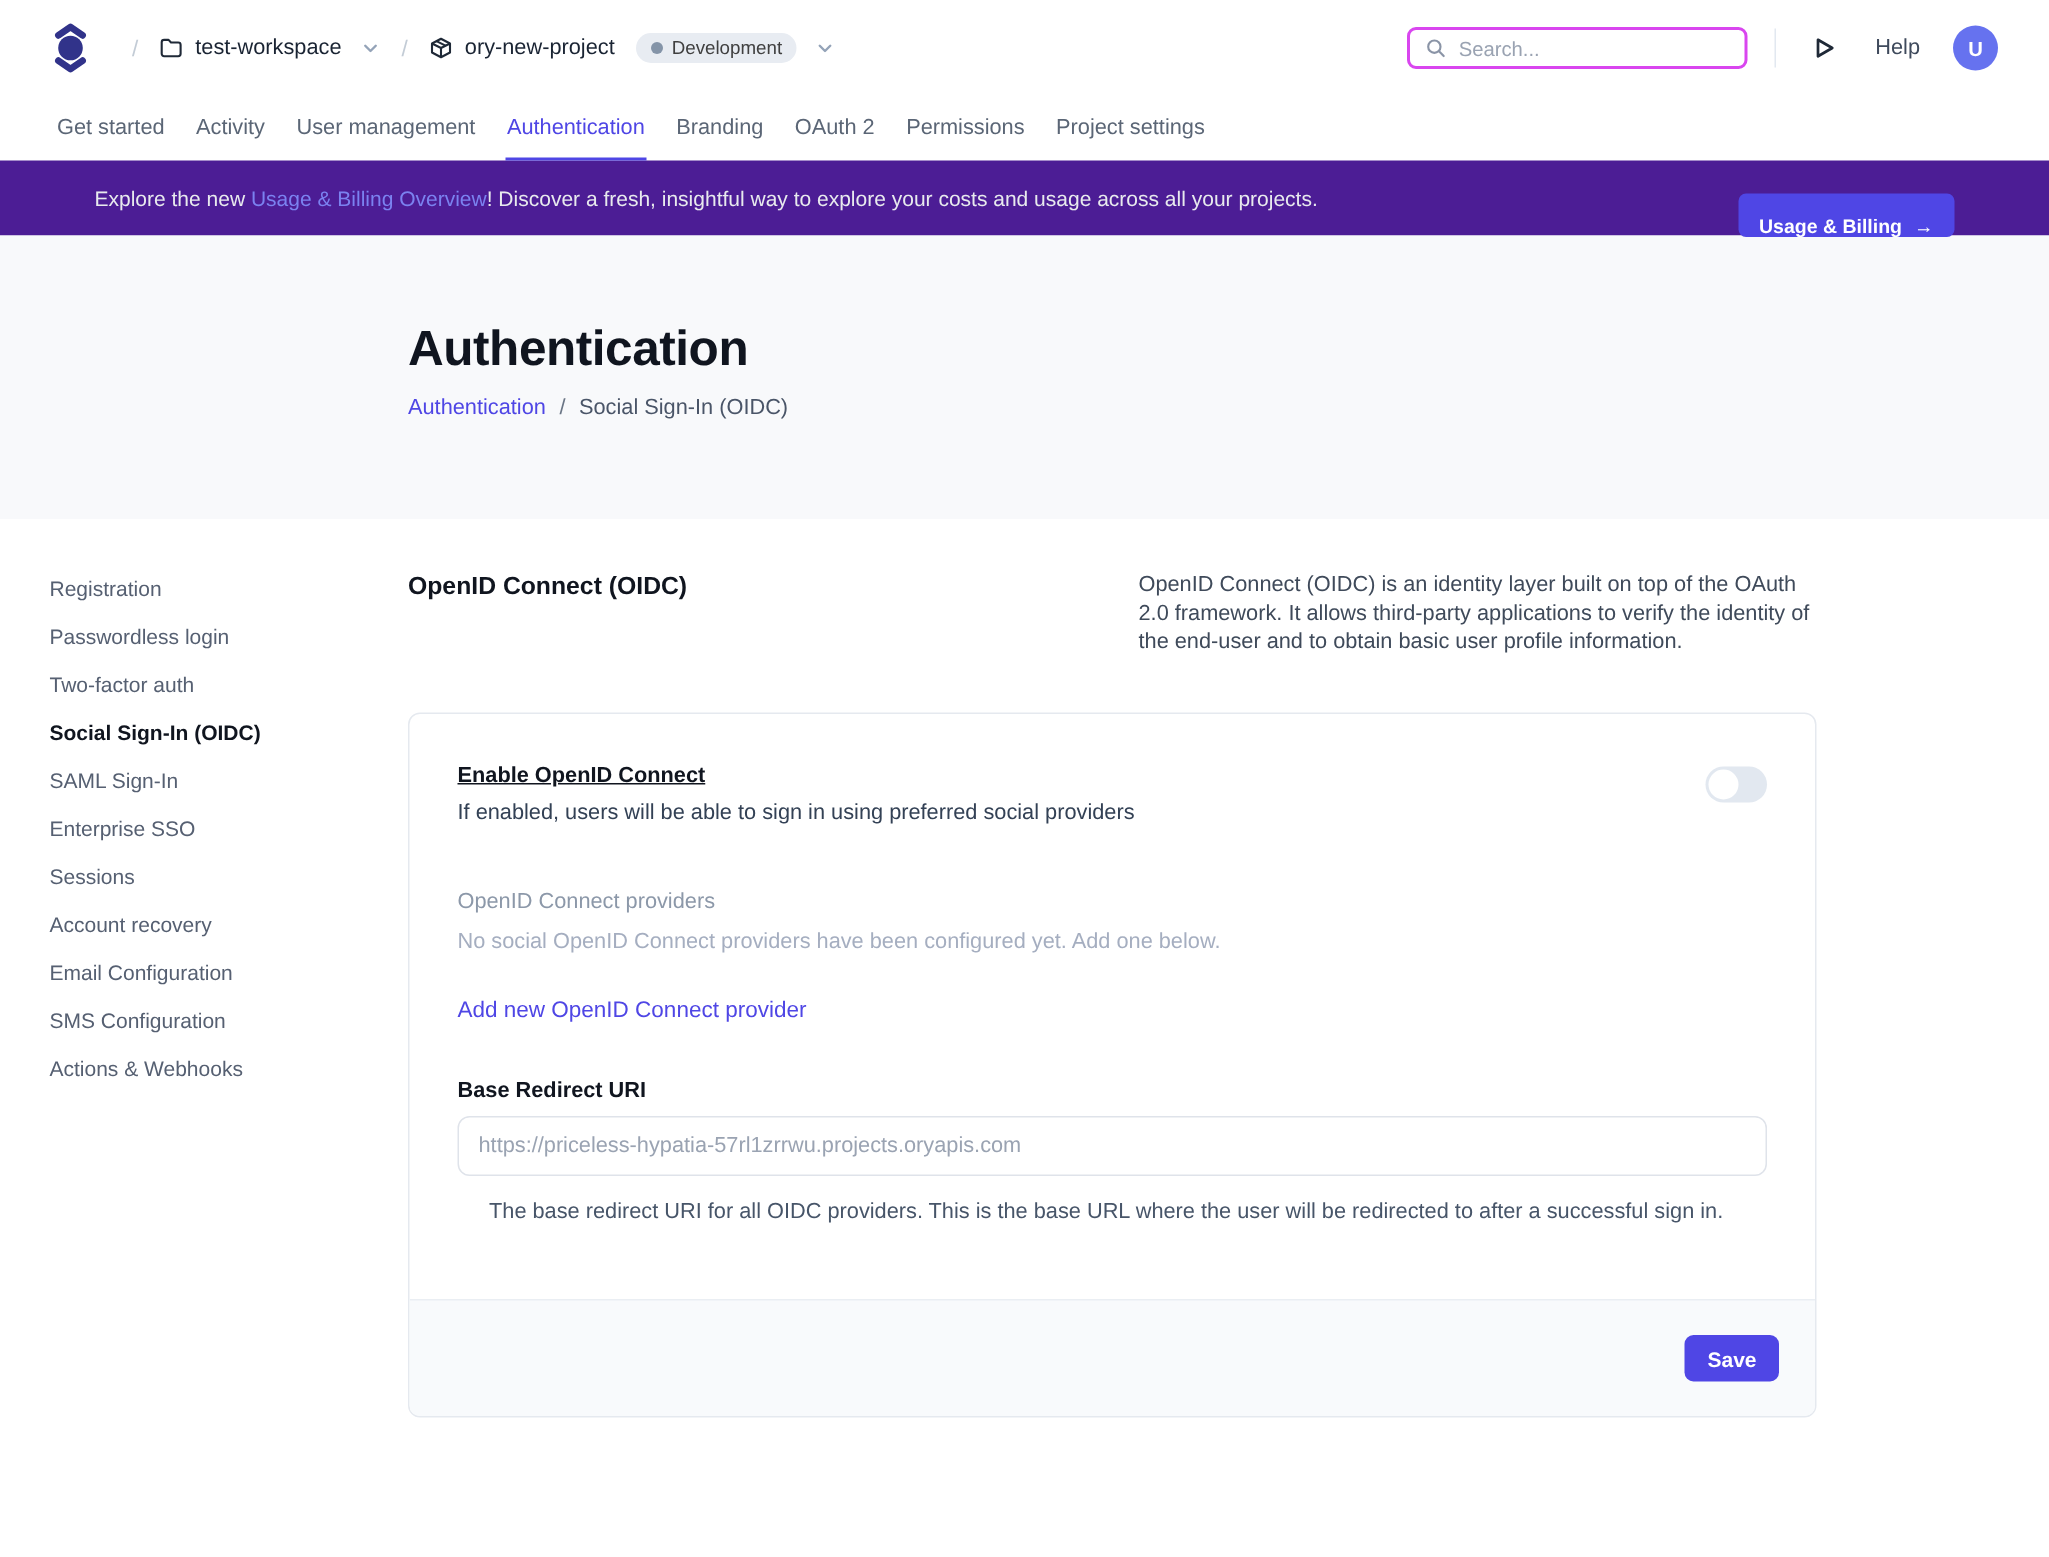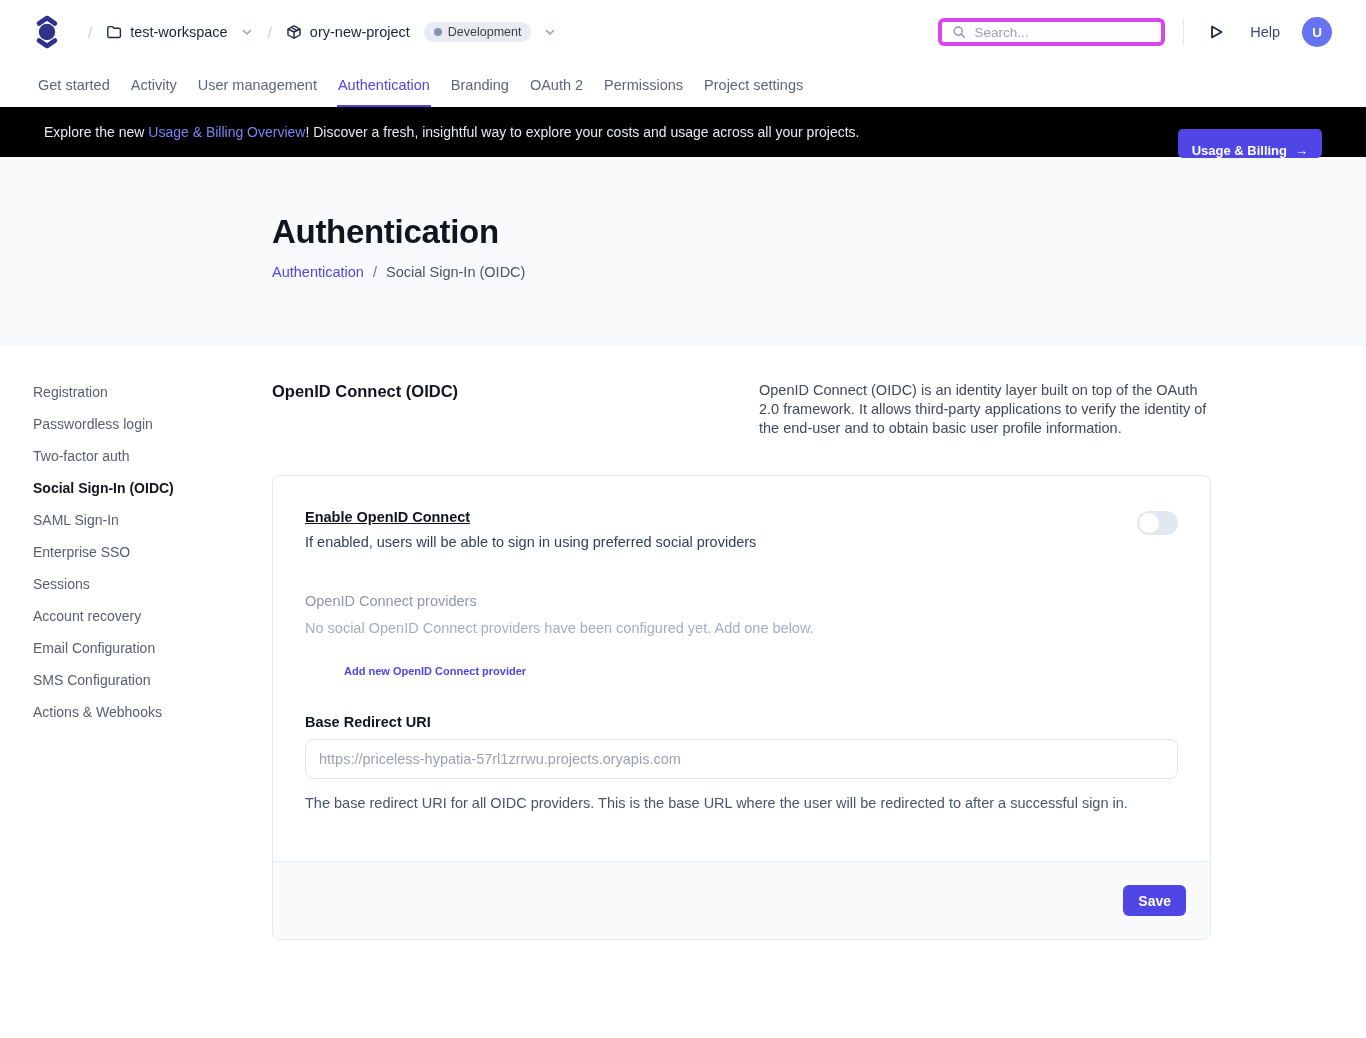--- a/index.html
+++ b/index.html
@@ -9,35 +9,35 @@
   .header { height:64px; display:flex; align-items:center; padding:0 34px 0 34px; background:#fff; }
   .logo { width:26px; height:34px; margin-right:14px; }
   .crumb-sep { color:#c3ccd6; font-size:15px; margin:0 14px; }
   .crumb { display:flex; align-items:center; gap:8px; cursor:pointer; }
   .crumb .label { font-size:14.5px; color:#1a2433; }
   .icon16 { width:16px; height:16px; flex-shrink:0; }
   .chev { width:14px; height:14px; margin-left:4px; }
   .env-badge { display:inline-flex; align-items:center; gap:6px; background:#e8ecf2; border-radius:12px; padding:3px 10px; font-size:12.5px; color:#404040; margin-left:6px; }
   .env-dot { width:8px; height:8px; border-radius:50%; background:#8494a8; }
   .header-right { margin-left:auto; display:flex; align-items:center; }
-  .search-box { display:flex; align-items:center; gap:8px; width:227px; height:28px; border:4px solid #d946ef; border-radius:6px; padding:0 10px; background:#fff; }
+  .search-box { display:flex; align-items:center; gap:8px; width:227px; height:28px; border:2px solid #d946ef; border-radius:6px; padding:0 10px; background:#fff; }
   .search-box input { border:none; outline:none; font-size:13.5px; color:#1a2433; width:100%; font-family:"Liberation Sans", sans-serif; background:transparent; }
   .search-box input::placeholder { color:#9aa3b2; }
   .vdiv { width:1px; height:26px; background:#e2e8f0; margin:0 22px 0 18px; }
   .play-btn { width:20px; height:20px; display:flex; align-items:center; justify-content:center; cursor:pointer; margin-right:24px; }
   .help { font-size:14.5px; color:#3f4a5c; cursor:pointer; margin-right:22px; }
   .avatar { width:30px; height:30px; border-radius:50%; background:#6672ef; color:#fff; font-size:13.5px; font-weight:bold; display:flex; align-items:center; justify-content:center; cursor:pointer; }
 
   
   .nav { height:43px; display:flex; align-items:center; gap:19px; padding:0 37px; background:#fff; }
   .tab { font-size:14.5px; color:#5b6676; cursor:pointer; height:100%; display:flex; align-items:center; padding:0 1px; border-bottom:2px solid transparent; }
   .tab.active { color:#4f46e5; border-bottom-color:#4f46e5; }
 
   
-  .banner { height:50px; background:#000000; display:flex; align-items:center; padding:0 44px; }
+  .banner { height:50px; background:#4c1d95; display:flex; align-items:center; padding:0 63px; }
   .banner-text { font-size:14px; color:#e8eaee; }
   .banner-link { color:#7b82f0; cursor:pointer; }
   .banner-btn { margin-left:auto; background:#4f46e5; color:#fff; border:none; border-radius:5px; height:29px; padding:0 14px; font-size:13px; font-weight:bold; font-family:"Liberation Sans", sans-serif; display:flex; align-items:flex-end; gap:8px; cursor:pointer;margin-top:22px; }
 
   
   .hero { height:189px; background:#f8f9fb; padding:56px 0 0 272px; }
   .hero-title { font-size:33px; font-weight:bold; color:#10151f; letter-spacing:-0.3px; }
   .hero-breadcrumb { margin-top:13px; font-size:14.5px; }
   .hero-breadcrumb .link { color:#4f46e5; cursor:pointer; }
   .hero-breadcrumb .sep { color:#6a7585; margin:0 5px; }
@@ -57,25 +57,25 @@
   
   .card { border:1px solid #e5e9ef; border-radius:8px; background:#fff; overflow:hidden; }
   .card-body { padding:33px 32px 50px 32px; }
   .enable-row { display:flex; justify-content:space-between; align-items:flex-start; margin-bottom:43px; }
   .enable-title { font-size:14.5px; font-weight:bold; color:#10151f; margin-bottom:9px;text-decoration:underline; }
   .enable-desc { font-size:14.5px; color:#334155; }
   .toggle { width:41px; height:24px; border-radius:12px; background:#e2e8f0; position:relative; cursor:pointer; flex-shrink:0; margin-top:2px; }
   .toggle .knob { position:absolute; left:2px; top:2px; width:20px; height:20px; border-radius:50%; background:#fff; }
   .providers-title { font-size:14.5px; font-weight:normal; color:#8c98a9; margin-bottom:11px; }
   .providers-empty { font-size:14.5px; color:#a5aec0; margin-bottom:29px; }
-  .add-link { font-size:11px; font-weight:bold; color:#4f46e5; cursor:pointer; margin-bottom:37px;margin-left:39px; }
+  .add-link { font-size:15px; font-weight:normal; color:#4f46e5; cursor:pointer; margin-bottom:37px; }
   .uri-label { font-size:14.5px; font-weight:bold; color:#10151f; margin-bottom:9px; }
   .uri-input { width:100%; height:40px; border:1px solid #dfe3ea; border-radius:8px; padding:0 13px; font-size:14.5px; color:#1a2433; font-family:"Liberation Sans", sans-serif; outline:none; background:#fff; }
   .uri-input::placeholder { color:#9aa3b2; }
-  .uri-help { margin-top:16px; font-size:14.5px; color:#475569; }
+  .uri-help { margin-top:16px; font-size:14.5px; color:#475569;margin-left:21px; }
   .card-footer { height:78px; background:#f8fafc; border-top:1px solid #eaeef3; display:flex; align-items:center; justify-content:flex-end; padding-right:24px; }
   .save-btn { background:#4f46e5; color:#fff; border:none; border-radius:6px; height:31px; padding:0 15px; font-size:14px; font-weight:bold; font-family:"Liberation Sans", sans-serif; cursor:pointer;text-align:center; }
 </style>
 </head>
 <body>
 
 <div class="header">
   <svg class="logo" viewBox="0 0 26 34">
     <polyline points="5,8.5 13,3 21,8.5" fill="none" stroke="#31338a" stroke-width="4.6" stroke-linecap="round" stroke-linejoin="round"></polyline>
     <circle cx="13" cy="17" r="8.2" fill="#31338a"></circle>

